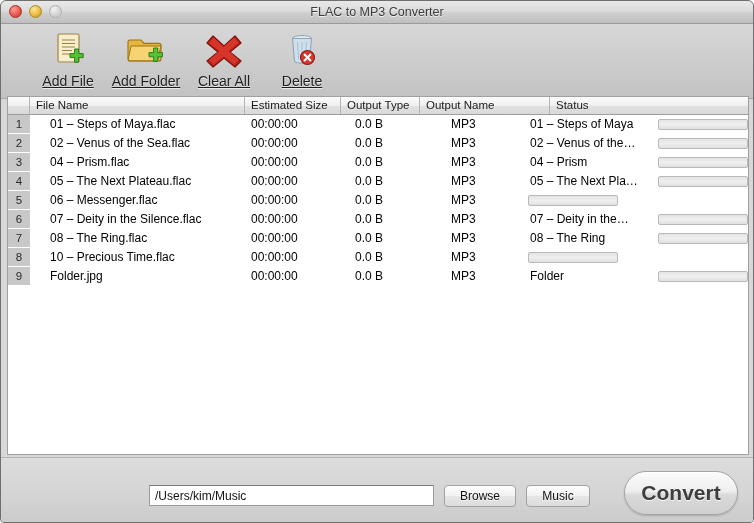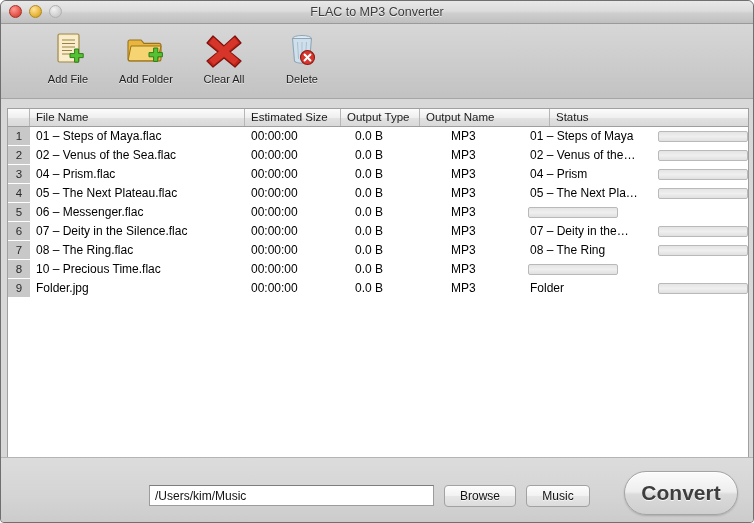--- a/index.html
+++ b/index.html
@@ -39,27 +39,28 @@
     background:linear-gradient(to bottom,#d7d7d7 0%,#cdcdcd 50%,#c2c2c2 100%);
     border-bottom:1px solid #a6a6a6;
     display:flex;align-items:flex-start;padding-left:28px;
   }
   .tb-item{
     width:78px;margin-top:6px;display:flex;flex-direction:column;
     align-items:center;cursor:default;
   }
   .tb-icon{height:40px;width:40px;position:relative;}
   .tb-label{
-    margin-top:3px;font-size:11px;color:#1e1e1e;
+    margin-top:3px;font-size:14px;color:#1e1e1e;
     text-shadow:0 1px 0 rgba(255,255,255,.65);
+    text-decoration:underline;
   }
 
   
   .list-wrap{
-    position:absolute;left:6px;top:107px;width:742px;height:359px;
+    position:absolute;left:6px;top:95px;width:742px;height:359px;
     background:#ffffff;border:1px solid #a0a0a0;box-sizing:border-box;
     overflow:hidden;
   }
   .thead{
     display:flex;height:18px;box-sizing:border-box;
     background:linear-gradient(to bottom,#fcfcfc 0%,#efefef 50%,#e2e2e2 51%,#d9d9d9 100%);
     border-bottom:1px solid #9e9e9e;
     font-size:11.5px;color:#1a1a1a;
   }
   .th{
@@ -69,21 +70,21 @@
   .th:last-child{border-right:none;}
   .th.gutter{border-right:1px solid #b6b6b6;}
 
   .tbody{position:relative;}
   .trow{display:flex;height:19px;font-size:12px;color:#000;align-items:center;}
   .cell{box-sizing:border-box;height:19px;line-height:19px;overflow:hidden;white-space:nowrap;}
   .cell.num{
     background:#c8c8c8;color:#2a2a2a;text-align:center;font-size:11.5px;
     border-bottom:1px solid #ffffff;
   }
-  .cell.name{padding-left:6px;}
+  .cell.name{padding-left:20px;}
   .cell.len{padding-left:6px;}
   .cell.size{padding-left:6px;}
   .cell.otype{padding-left:6px;}
   .cell.oname{padding-left:6px;}
   .cell.status{padding-left:4px;display:flex;align-items:center;}
   .pbar{
     width:95px;height:11px;box-sizing:border-box;
     border:1px solid #b9b9b9;border-radius:2px;
     background:linear-gradient(to bottom,#e4e4e4 0%,#efefef 50%,#e0e0e0 100%);
   }

